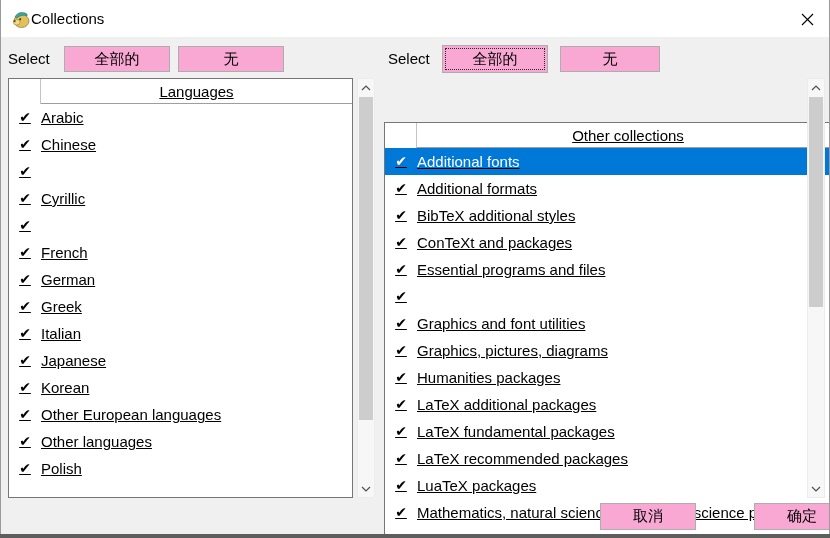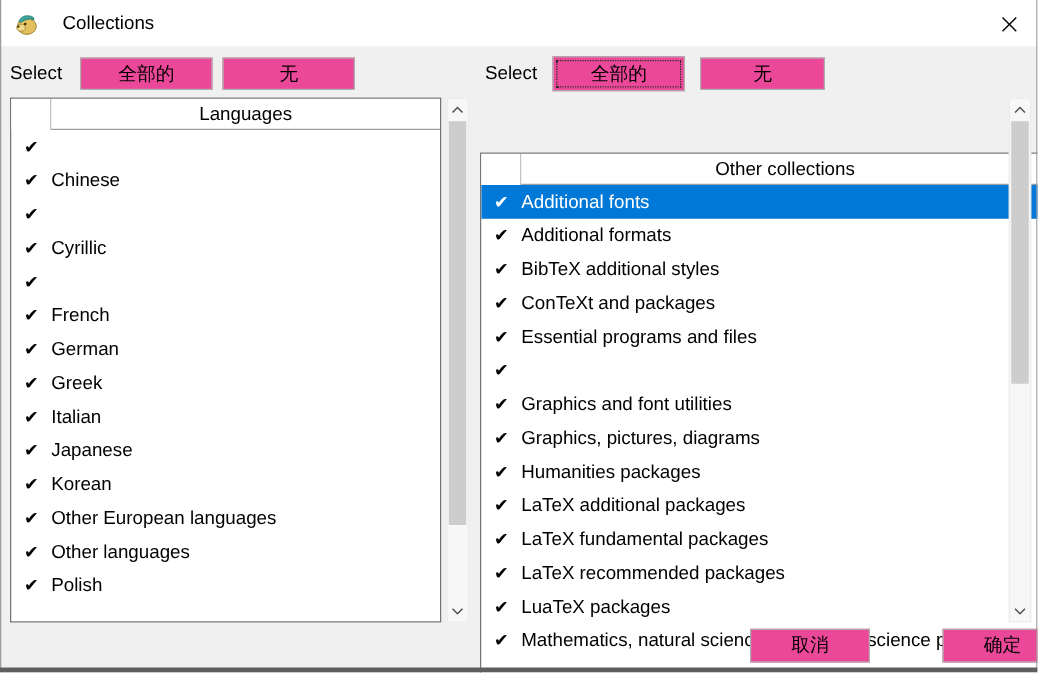--- a/index.html
+++ b/index.html
@@ -6,40 +6,40 @@
   html,body { width:830px; height:538px; }
   body {
     position:relative; overflow:hidden;
     background:#f0f0f0;
     font-family:"Liberation Sans","DejaVu Sans",sans-serif;
     color:#000;
   }
   
   .titlebar { position:absolute; left:0; top:0; width:830px; height:37px; background:#ffffff; }
   .app-icon { position:absolute; left:11px; top:9px; width:20px; height:20px; }
-  .window-title { position:absolute; left:50px; top:9px; font-size:15px; line-height:20px; }
+  .window-title { position:absolute; left:31px; top:9px; font-size:15px; line-height:20px; }
   .close-btn { position:absolute; right:12px; top:8px; width:22px; height:22px;
     display:flex; align-items:center; justify-content:center; cursor:pointer; }
   .frame { position:absolute; inset:0; pointer-events:none;
     border-left:1px solid #9b9b9b; border-right:1px solid #9b9b9b; }
   .bottom-edge { position:absolute; left:0; bottom:0; width:830px; height:4px; background:#5e5e5e; }
   .artifact { position:absolute; top:0; height:3px; background:#1d1d1d; }
 
   
   .select-label { position:absolute; top:50px; font-size:15px; }
   .btn {
-    position:absolute; background:#ec4899; border:1px solid #adadad;
+    position:absolute; background:#f9a8d4; border:1px solid #adadad;
     display:flex; align-items:center; justify-content:center;
     font-size:15px; cursor:pointer;
   }
   .btn.focused::after { content:""; position:absolute; inset:2px; border:1px dotted #2b2b2b; }
 
   
   .listbox { position:absolute; top:78px; height:420px; background:#fff;
-    border:1px solid #767676; overflow:hidden; }
+    border:1px solid #767676; overflow:hidden;text-decoration:underline; }
   .list-header { height:25px; display:flex; background:#fff; }
   .hdr-chk { width:32px; border-right:1px solid #c3c3c3; }
   .hdr-label { flex:1; display:flex; align-items:center; justify-content:center;
     font-size:15px; border-bottom:1px solid #9e9e9e; }
   .rows { width:100%; }
   .row { height:27px; display:flex; align-items:center; font-size:15px; white-space:nowrap; cursor:default; }
   .row .chk { width:32px; flex:none; text-align:center; font-size:14px; line-height:27px; }
   .row .lbl { flex:1; overflow:hidden; }
   .row.selected { background:var(--sel,#0078d7); color:#fff; }
 
@@ -88,20 +88,21 @@
 <button class="btn" style="left:560px; top:46px; width:100px; height:26px;">无</button>
 
 <div class="listbox" style="left:8px; width:345px;">
   <div class="list-header">
     <div class="hdr-chk"></div>
     <div class="hdr-label">Languages</div>
   </div>
   <div class="rows">
       <div class="row">
         <span class="chk">✔</span>
+        <span class="lbl">Arabic</span>
       </div>
       <div class="row">
         <span class="chk">✔</span>
         <span class="lbl">Chinese</span>
       </div>
       <div class="row">
         <span class="chk">✔</span>
       </div>
       <div class="row">
         <span class="chk">✔</span>

